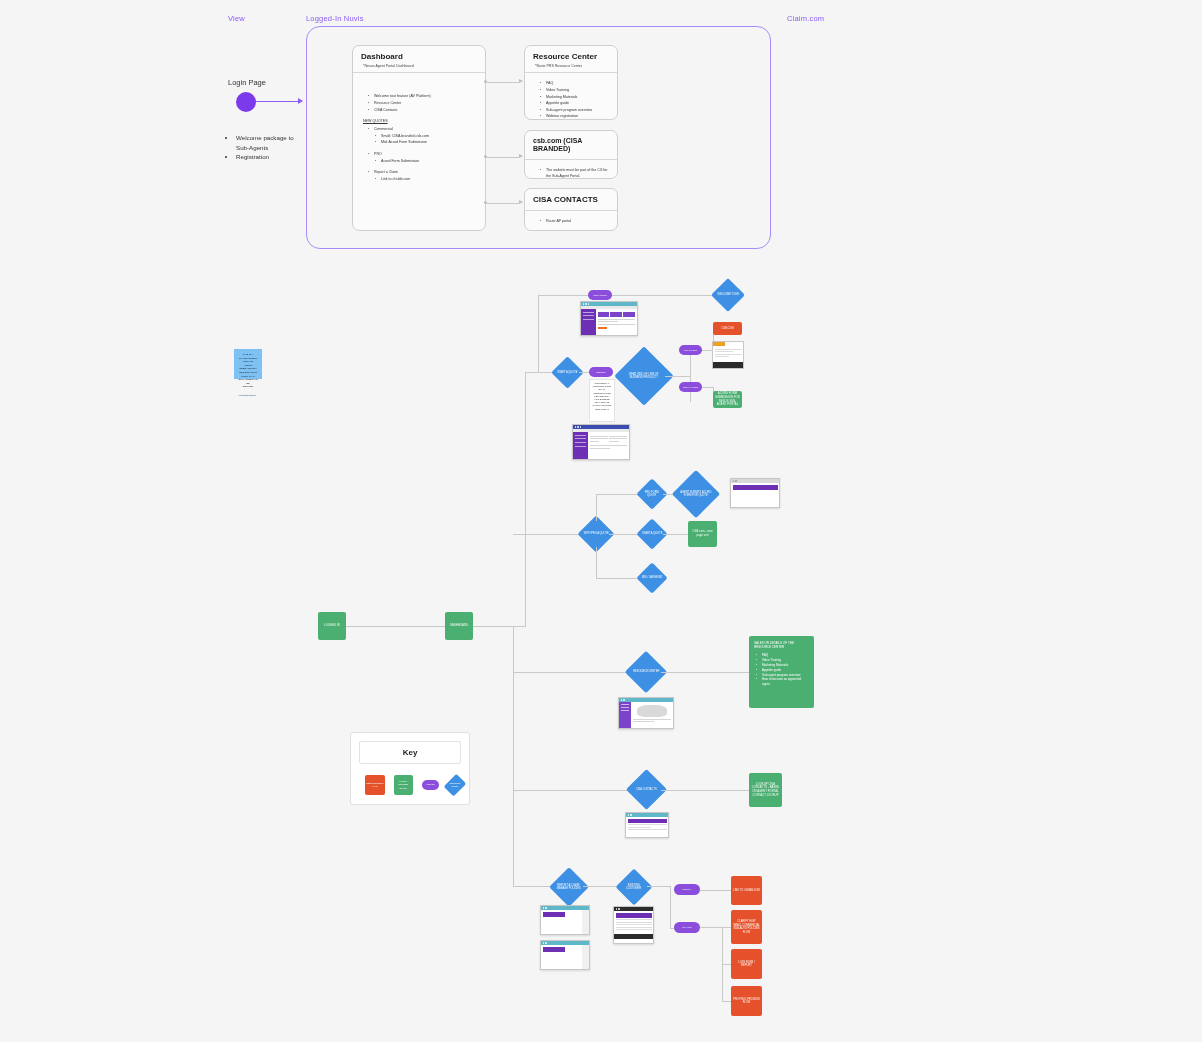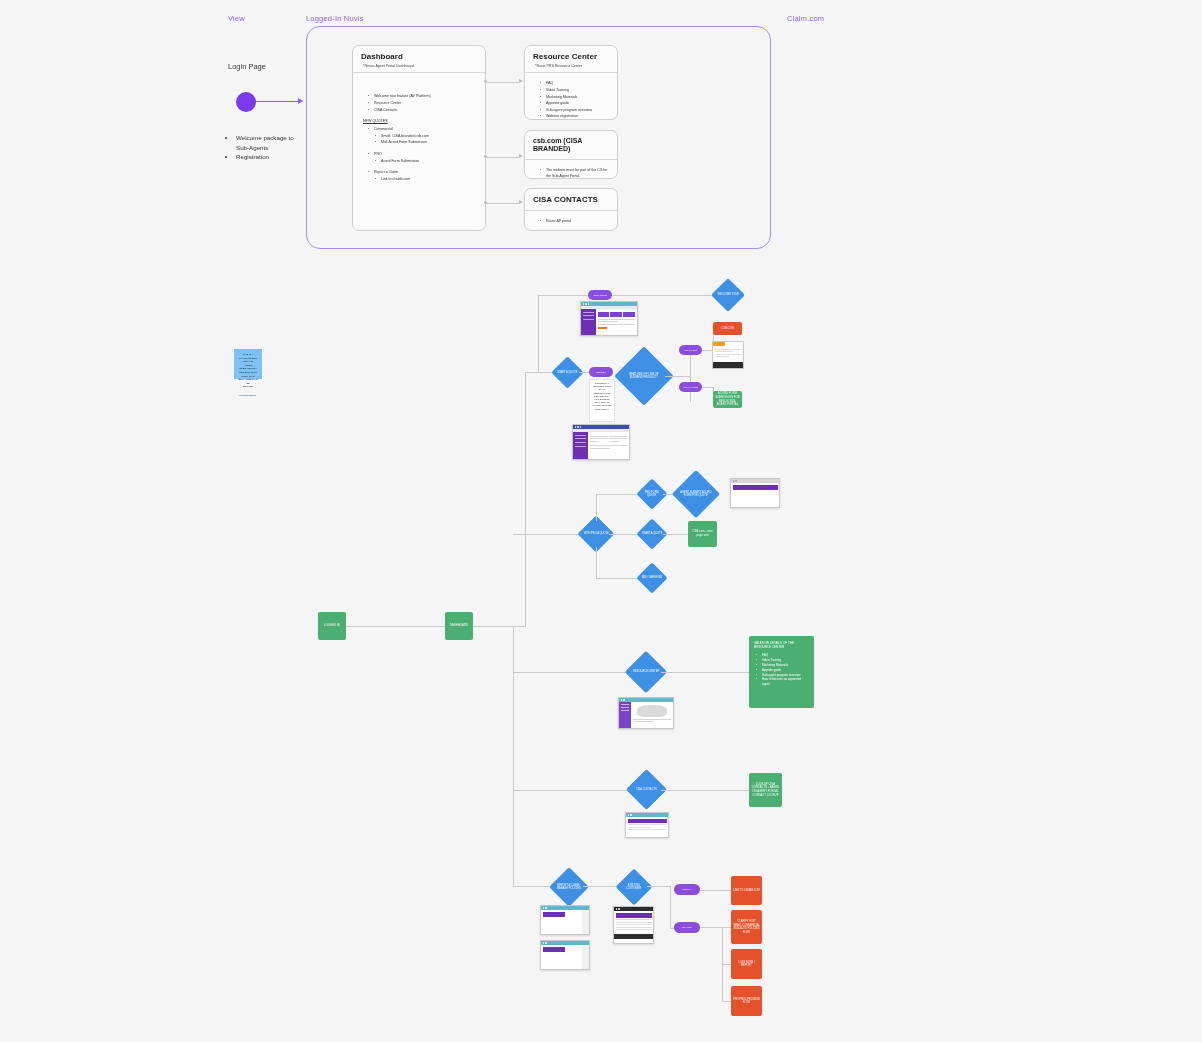--- a/index.html
+++ b/index.html
@@ -143,21 +143,21 @@
 <body>
 
 <div class="canvas">
 
   <div class="abs sec-label" style="left:228px;top:14px;">View</div>
   <div class="abs sec-label" style="left:306px;top:14px;">Logged-In Nuvis</div>
   <div class="abs sec-label" style="left:787px;top:14px;">Claim.com</div>
 
   <div class="abs frame" style="left:306px;top:26px;width:463px;height:221px;"></div>
 
-  <div class="abs login-title" style="left:228px;top:62px;">Login Page</div>
+  <div class="abs login-title" style="left:228px;top:78px;">Login Page</div>
   <div class="abs login-dot" style="left:236px;top:92px;"></div>
   <div class="abs pline" style="left:256px;top:101px;width:42px;"></div>
   <div class="abs arrowP" style="left:298px;top:98.4px;"></div>
   <div class="abs login-list" style="left:228px;top:133px;width:72px;">
     <ul>
       <li>Welcome package to Sub-Agents</li>
       <li>Registration</li>
     </ul>
   </div>
 
@@ -588,14 +588,31 @@
       <div style="height:5px;background:#6d30b5;margin-bottom:1.5px;"></div>
       <div class="ln" style="height:1px;background:#ddd;margin:1.6px 0;"></div>
       <div class="ln" style="height:1px;background:#ddd;margin:1.6px 0;"></div>
       <div class="ln" style="height:1px;background:#ddd;margin:1.6px 0;"></div>
       <div class="ln" style="height:1px;background:#ddd;margin:1.6px 0;"></div>
       <div class="ln" style="height:1px;background:#ddd;margin:1.6px 0;"></div>
     </div>
     <div style="height:5px;background:#2b2b2b;"></div>
   </div>
 
+  <div class="keybox abs" style="left:350px;top:732px;width:120px;height:73px;">
+    <div class="keyhead">Key</div>
+    <div class="keyrow">
+      <div class="shape" style="width:26px;height:20px;background:#e4512b;border-radius:2px;">
+        <span style="font-size:2.4px;line-height:1.3;padding:1px;text-align:center;">REQUIREMENT / GAP</span>
+      </div>
+      <div class="shape" style="width:26px;height:20px;background:#4caf72;border-radius:2px;">
+        <span style="font-size:2.4px;line-height:1.3;padding:1px;text-align:center;">PAGE / SCREEN STATE</span>
+      </div>
+      <div class="shape" style="width:22px;height:10px;background:#8b4ddb;border-radius:8px;">
+        <span style="font-size:2.4px;line-height:1.2;text-align:center;">ACTION</span>
+      </div>
+      <div style="width:18px;height:18px;background:#3d90e3;transform:rotate(45deg);border-radius:2px;display:flex;align-items:center;justify-content:center;">
+        <span style="transform:rotate(-45deg);font-size:2.2px;line-height:1.2;color:#fff;text-align:center;display:block;width:100%;">DECISION POINT</span>
+      </div>
+    </div>
+  </div>
 
 </div>
 
 </body></html>

